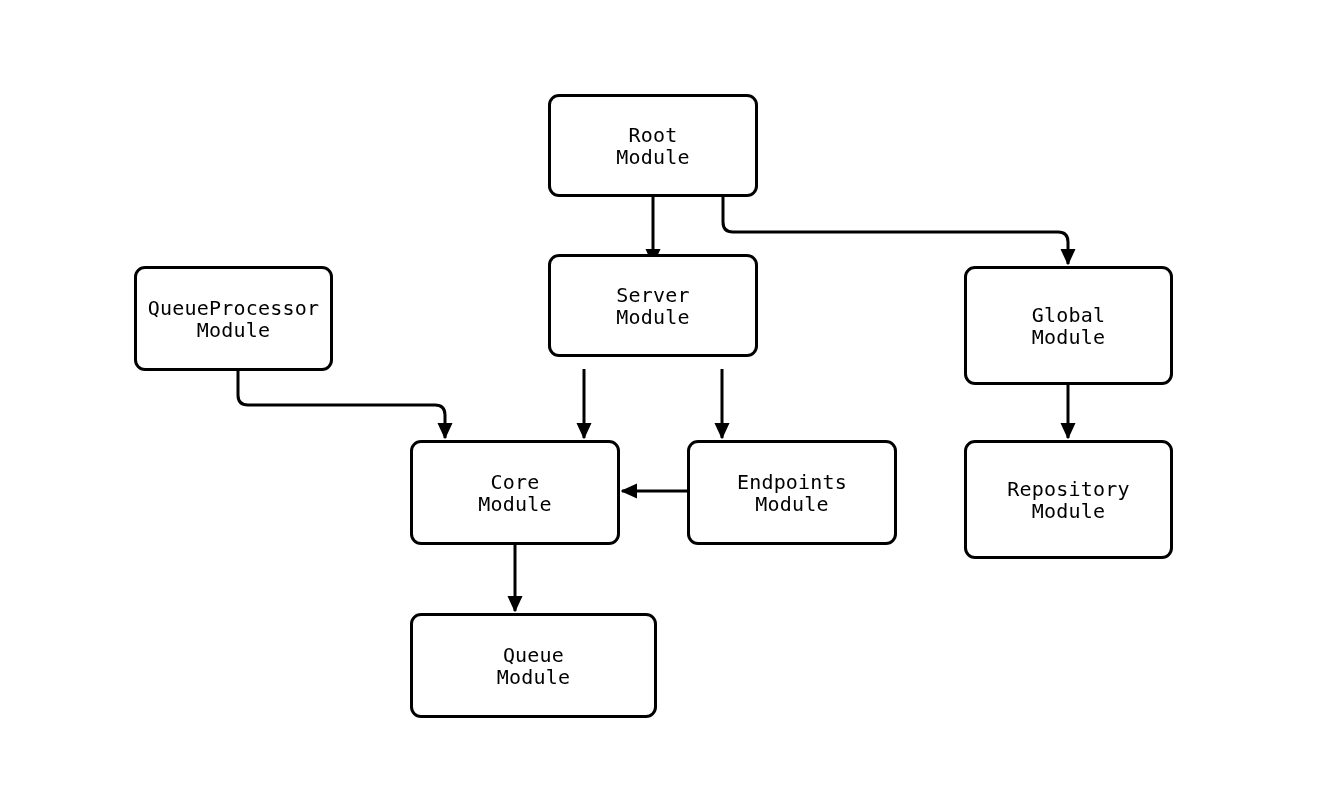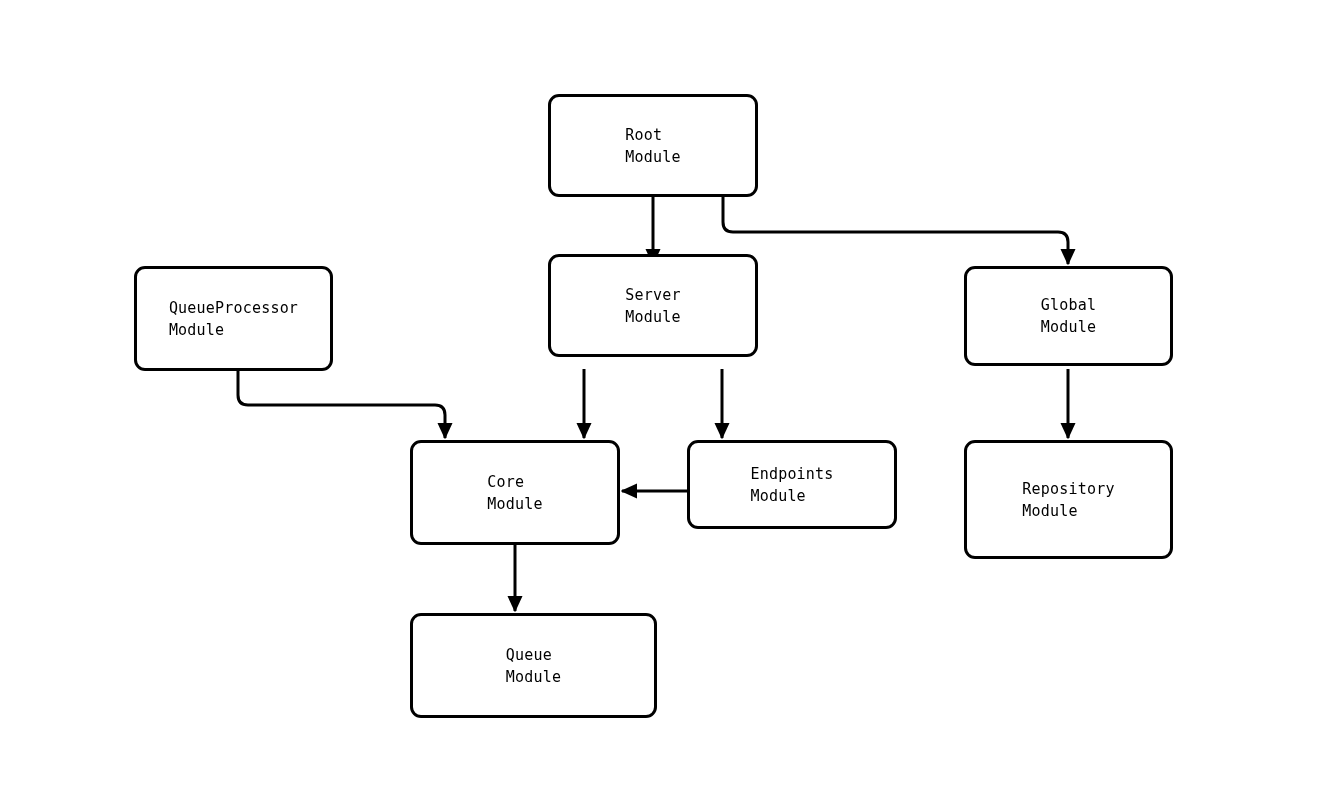--- a/index.html
+++ b/index.html
@@ -32,24 +32,25 @@
     background: #ffffff;
     border: 3px solid #000000;
     border-radius: 11px;
     display: flex;
     align-items: center;
     justify-content: center;
     z-index: 2;
   }
   .node-label {
     font-family: "DejaVu Sans Mono", "Liberation Mono", monospace;
-    font-size: 15px;
+    font-size: 20px;
     line-height: 22px;
     font-weight: 500;
     color: #000000;
+    text-align: center;
     white-space: pre;
     letter-spacing: 0.2px;
     user-select: none;
   }
 </style>
 </head>
 <body>
 
 <div id="diagram-canvas">
 
@@ -89,31 +90,31 @@
   <div class="node" style="left:134px; top:266px; width:199px; height:105px;">
     <span class="node-label">QueueProcessor
 Module</span>
   </div>
 
   <div class="node" style="left:548px; top:254px; width:210px; height:103px;">
     <span class="node-label">Server
 Module</span>
   </div>
 
-  <div class="node" style="left:964px; top:266px; width:209px; height:100px;">
+  <div class="node" style="left:964px; top:266px; width:209px; height:119px;">
     <span class="node-label">Global
 Module</span>
   </div>
 
   <div class="node" style="left:410px; top:440px; width:210px; height:105px;">
     <span class="node-label">Core
 Module</span>
   </div>
 
-  <div class="node" style="left:687px; top:440px; width:210px; height:89px;">
+  <div class="node" style="left:687px; top:440px; width:210px; height:105px;">
     <span class="node-label">Endpoints
 Module</span>
   </div>
 
   <div class="node" style="left:964px; top:440px; width:209px; height:119px;">
     <span class="node-label">Repository
 Module</span>
   </div>
 
   <div class="node" style="left:410px; top:613px; width:247px; height:105px;">

